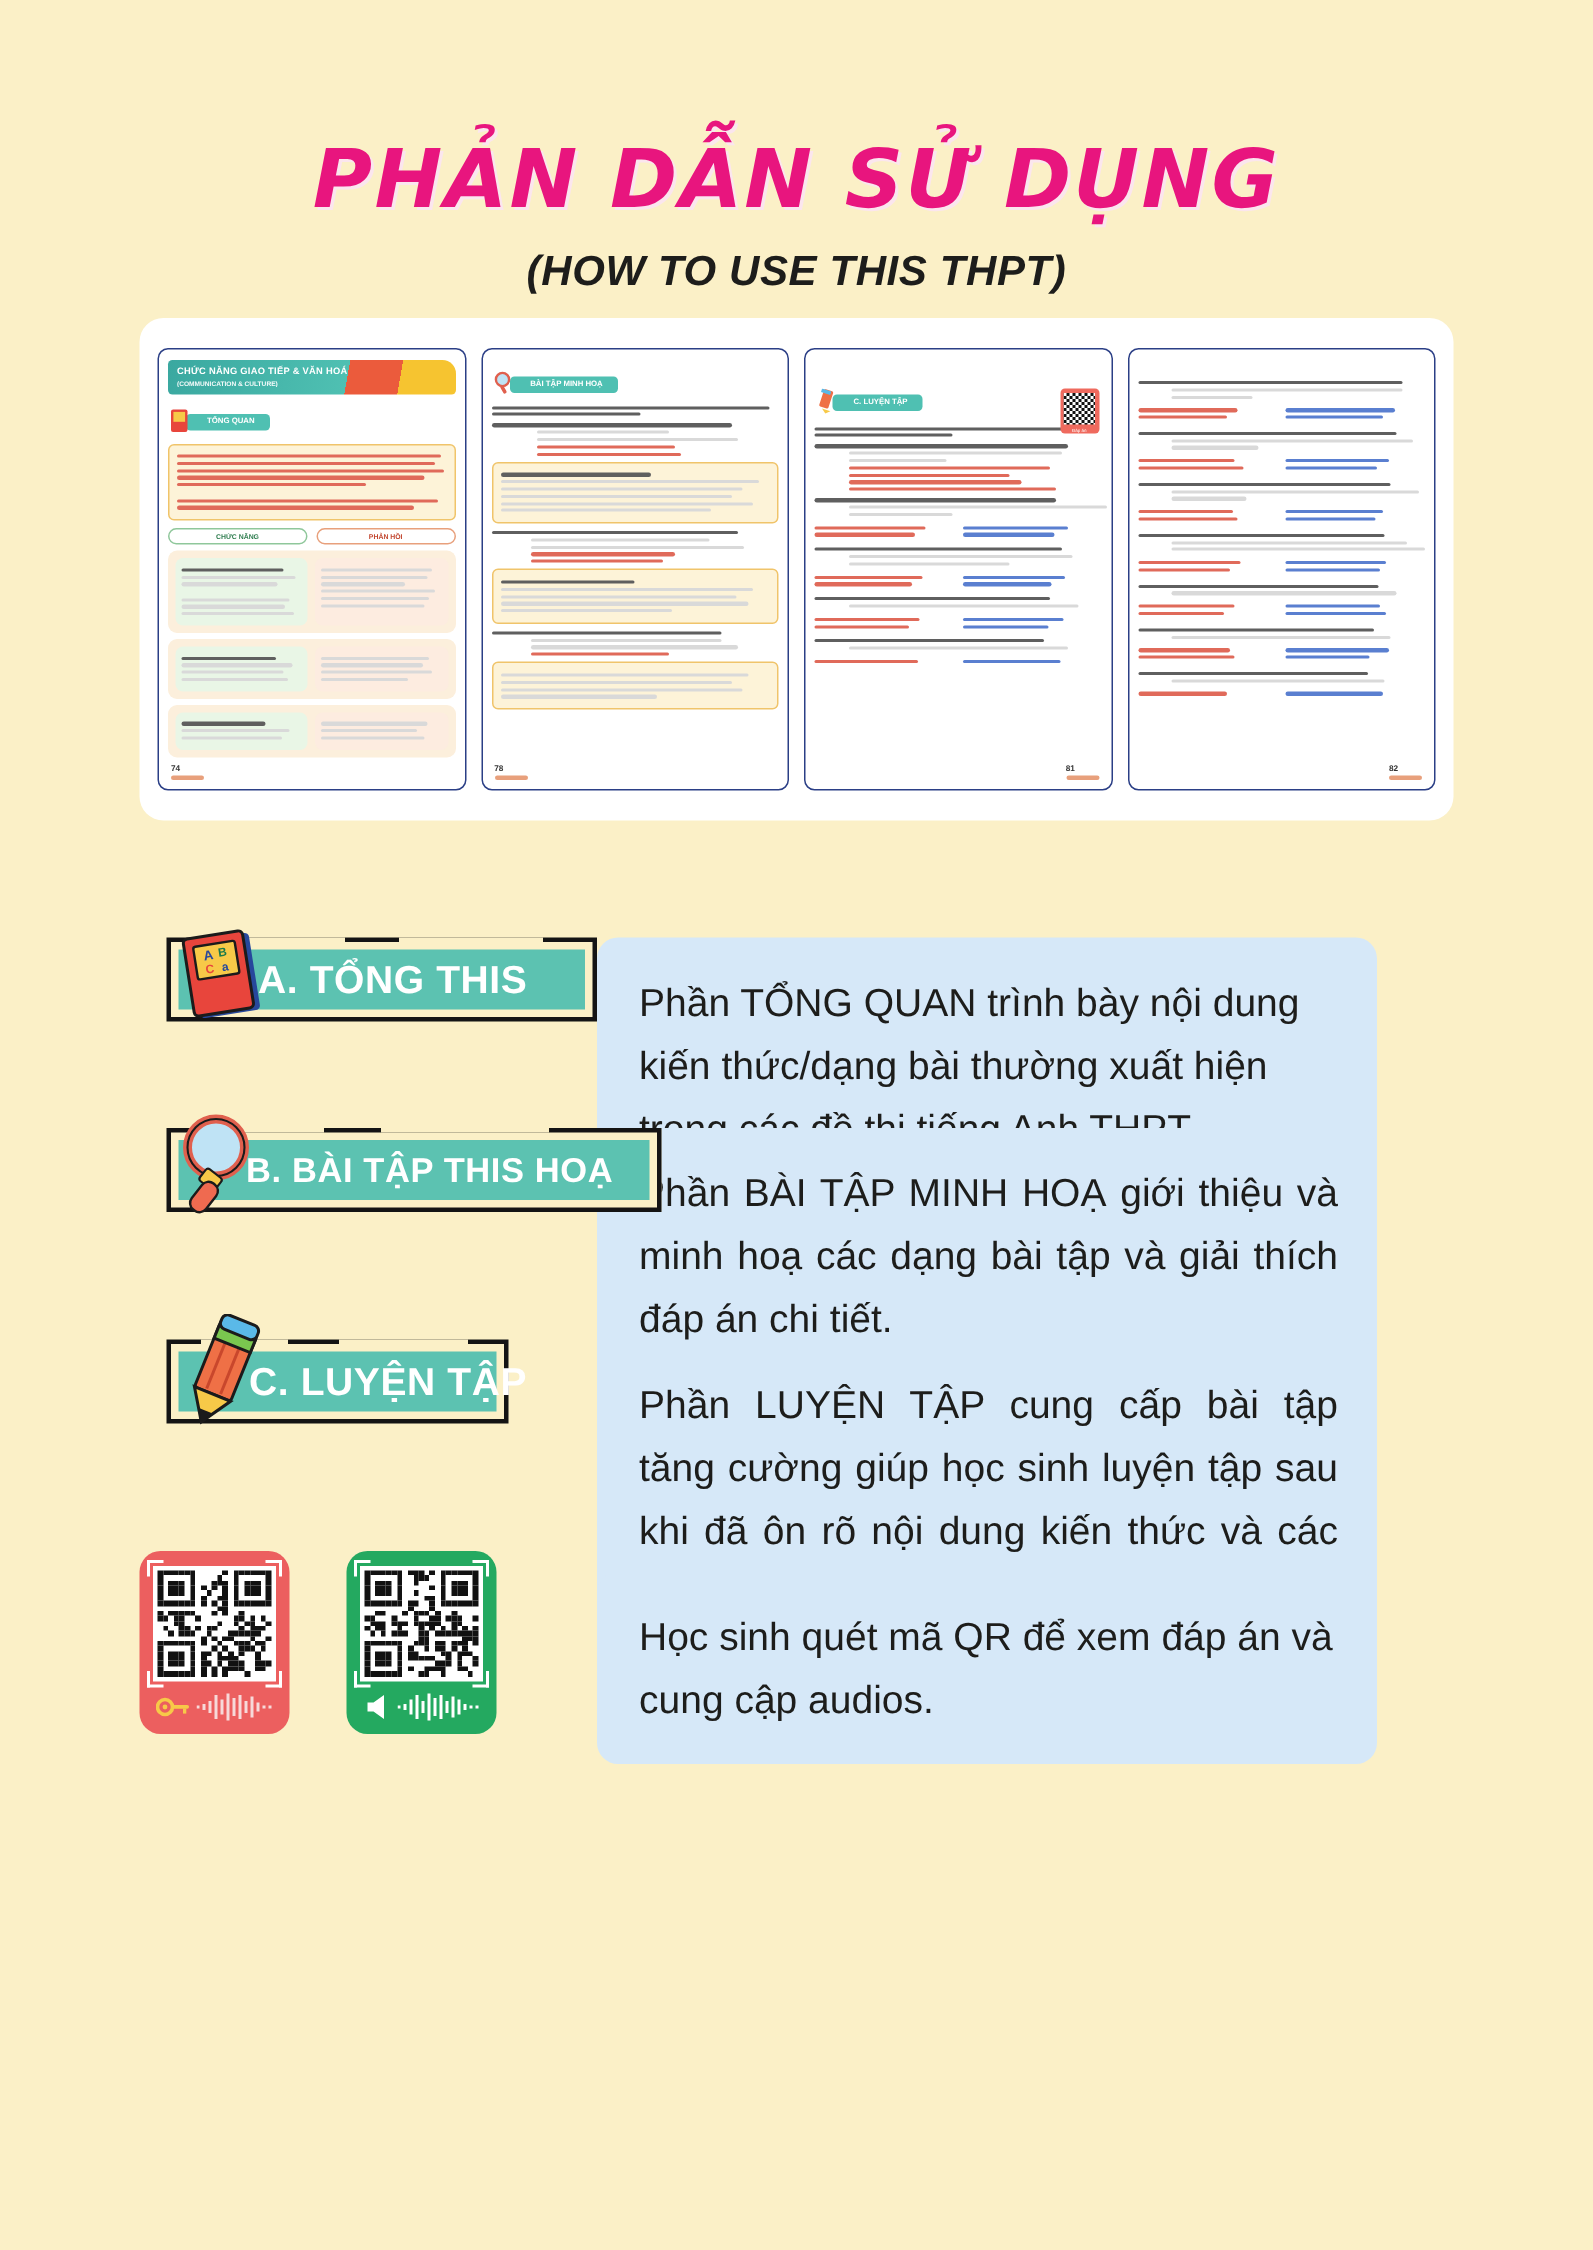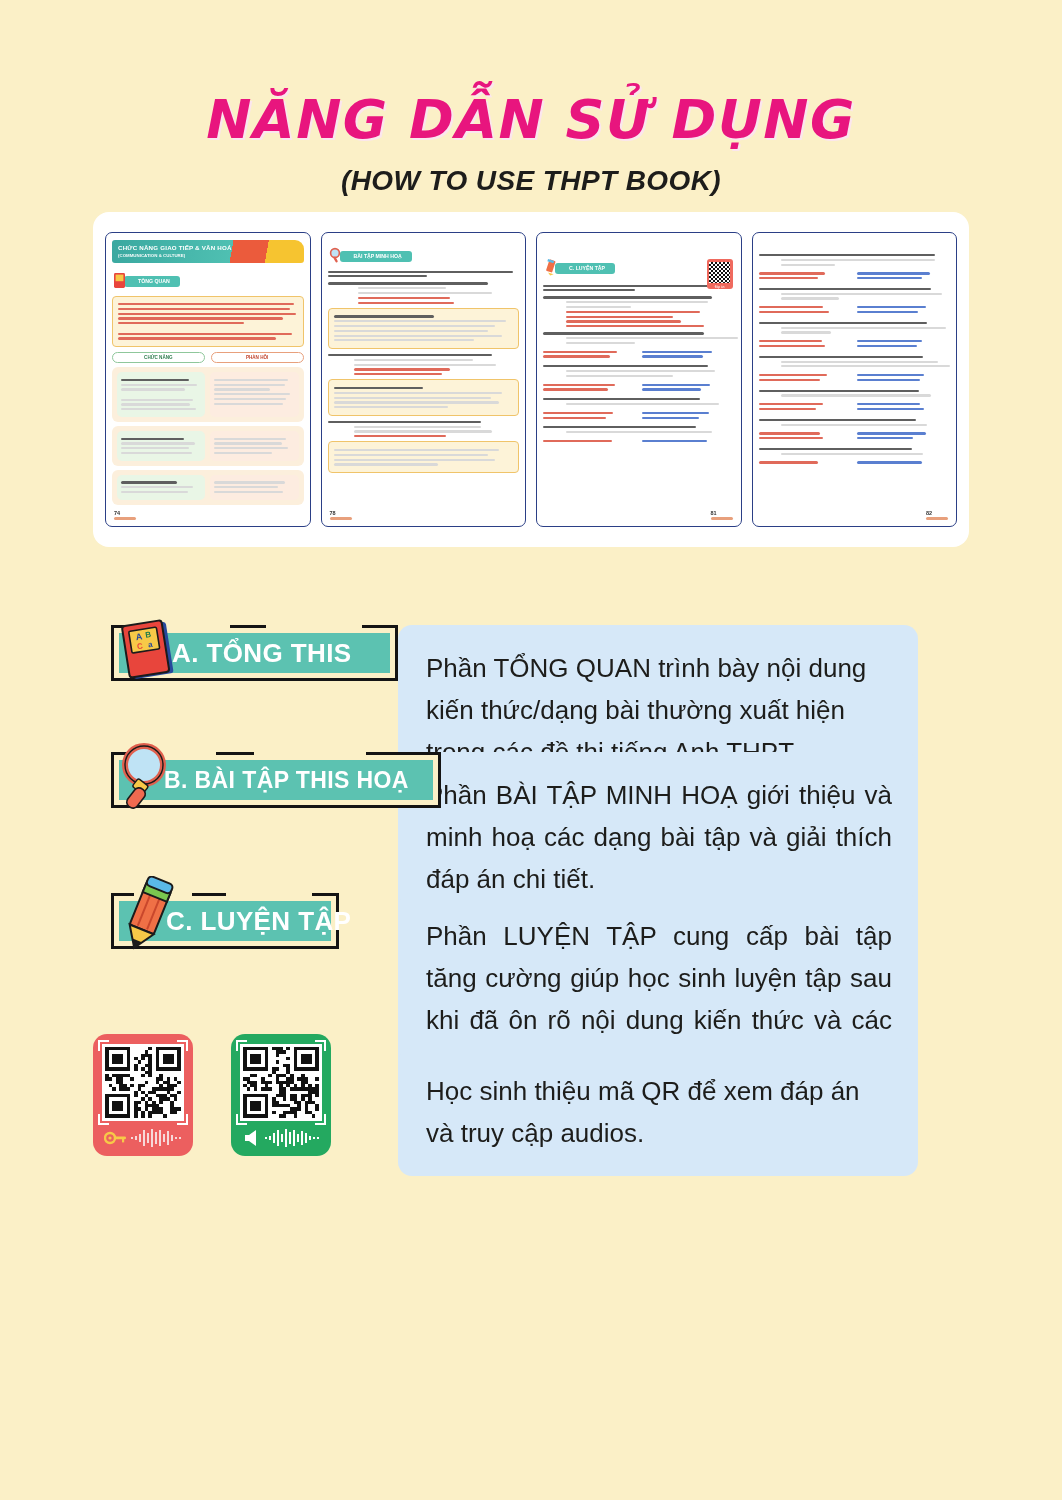--- a/index.html
+++ b/index.html
@@ -131,22 +131,22 @@
   .corner.bl { left: -4px; bottom: -4px; border-right: 0; border-top: 0; }
   .corner.br { right: -4px; bottom: -4px; border-left: 0; border-top: 0; }
   .qr-foot { display: flex; align-items: center; gap: 3px; margin-top: 7px; height: 22px; }
 </style>
 </head>
 <body>
 
 <div class="page">
 
   <div class="title-wrap">
-    <div class="title-main">NĂNG DẪN SỬ DỤNG</div>
-    <div class="title-sub">(HOW TO USE THPT BOOK)</div>
+    <div class="title-main">PHẢN DẪN SỬ DỤNG</div>
+    <div class="title-sub">(HOW TO USE THIS THPT)</div>
   </div>
 
   <div class="strip">
     <div class="thumbs">
 
       <div class="thumb">
         <div class="th-banner">
           <div class="t1">CHỨC NĂNG GIAO TIẾP &amp; VĂN HOÁ</div>
           <div class="t2">(COMMUNICATION &amp; CULTURE)</div>
         </div>
@@ -1498,16 +1498,16 @@
               <rect x="40" y="5" width="2" height="10"></rect>
                 <rect x="44" y="8" width="2" height="4"></rect>
               <rect x="48" y="9" width="2" height="2"></rect>
                 <rect x="52" y="9" width="2" height="2"></rect>
             </g>
           </svg>
         </div>
       </div>
 
     </div>
-    <div class="desc" style="margin-top:18px;">Học sinh thiệu mã QR để xem đáp án và truy cập audios.</div>
+    <div class="desc" style="margin-top:18px;">Học sinh quét mã QR để xem đáp án và cung cập audios.</div>
   </div>
 
 </div>
 
 </body></html>

